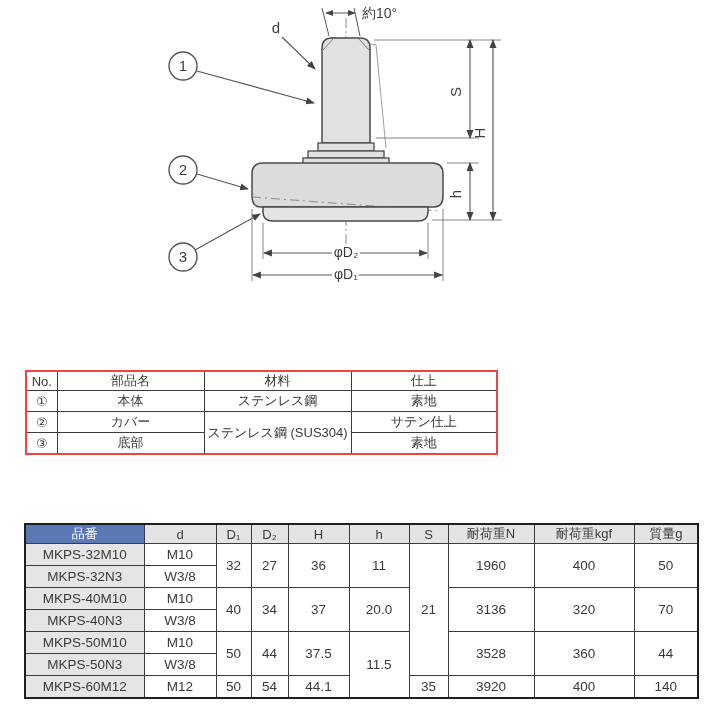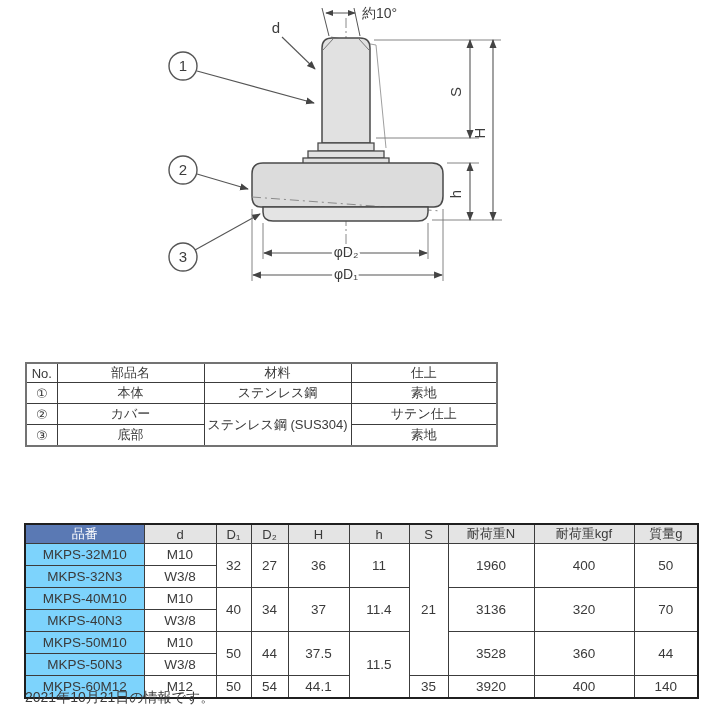--- a/index.html
+++ b/index.html
@@ -7,29 +7,29 @@
   .page { position:relative; width:713px; height:713px; overflow:hidden; background:#fff; }
 
   .diagram { position:absolute; left:0; top:0; }
   .diagram text { font-family:"Liberation Sans","DejaVu Sans",sans-serif; fill:#3d3d3d; }
 
   table { border-collapse:collapse; table-layout:fixed; }
   td, th { border:1.5px solid #3c3c3c; text-align:center; vertical-align:middle;
            padding:0; overflow:hidden; white-space:nowrap; font-weight:normal;
            color:#3a3a3a; }
 
-  .parts-table { position:absolute; left:25px; top:362px; width:471px; border:2px solid #737373; }
+  .parts-table { position:absolute; left:25px; top:370px; width:471px; border:2px solid #ef4444; }
   .parts-table th { height:18px; font-size:13px; background:#ffffff; }
   .parts-table td { height:20px; font-size:13px; background:#ffffff; }
 
   .spec-table { position:absolute; left:24px; top:523px; width:608px; border:2px solid #1f1f1f; }
   .spec-table th { height:18px; font-size:13px; background:#e4e4e4; }
   .spec-table th.hinban-h { background:#5a79b4; color:#ffffff; }
   .spec-table td { height:21px; font-size:13.5px; background:#ffffff; }
-  .spec-table td.hinban { background:#7dd3fc; }
+  .spec-table td.hinban { background:#e5e5e5; }
 
   .footer-note { position:absolute; left:25px; top:689px; font-size:14px; color:#3a3a3a; }
 </style>
 </head>
 <body>
 
 <div class="page">
 
   <svg class="diagram" width="713" height="340" viewBox="0 0 713 340">
     <defs>
@@ -198,21 +198,21 @@
     <tr>
       <td class="hinban">MKPS-32N3</td>
       <td>W3/8</td>
     </tr>
     <tr>
       <td class="hinban">MKPS-40M10</td>
       <td>M10</td>
       <td rowspan="2">40</td>
       <td rowspan="2">34</td>
       <td rowspan="2">37</td>
-      <td rowspan="2">11.4</td>
+      <td rowspan="2">20.0</td>
       <td rowspan="2">3136</td>
       <td rowspan="2">320</td>
       <td rowspan="2">70</td>
     </tr>
     <tr>
       <td class="hinban">MKPS-40N3</td>
       <td>W3/8</td>
     </tr>
     <tr>
       <td class="hinban">MKPS-50M10</td>
@@ -236,15 +236,14 @@
       <td>54</td>
       <td>44.1</td>
       <td>35</td>
       <td>3920</td>
       <td>400</td>
       <td>140</td>
     </tr>
   </tbody>
     </table>
 
-  <div class="footer-note">2021年10月21日の情報です。</div>
 
 </div>
 
 </body></html>

